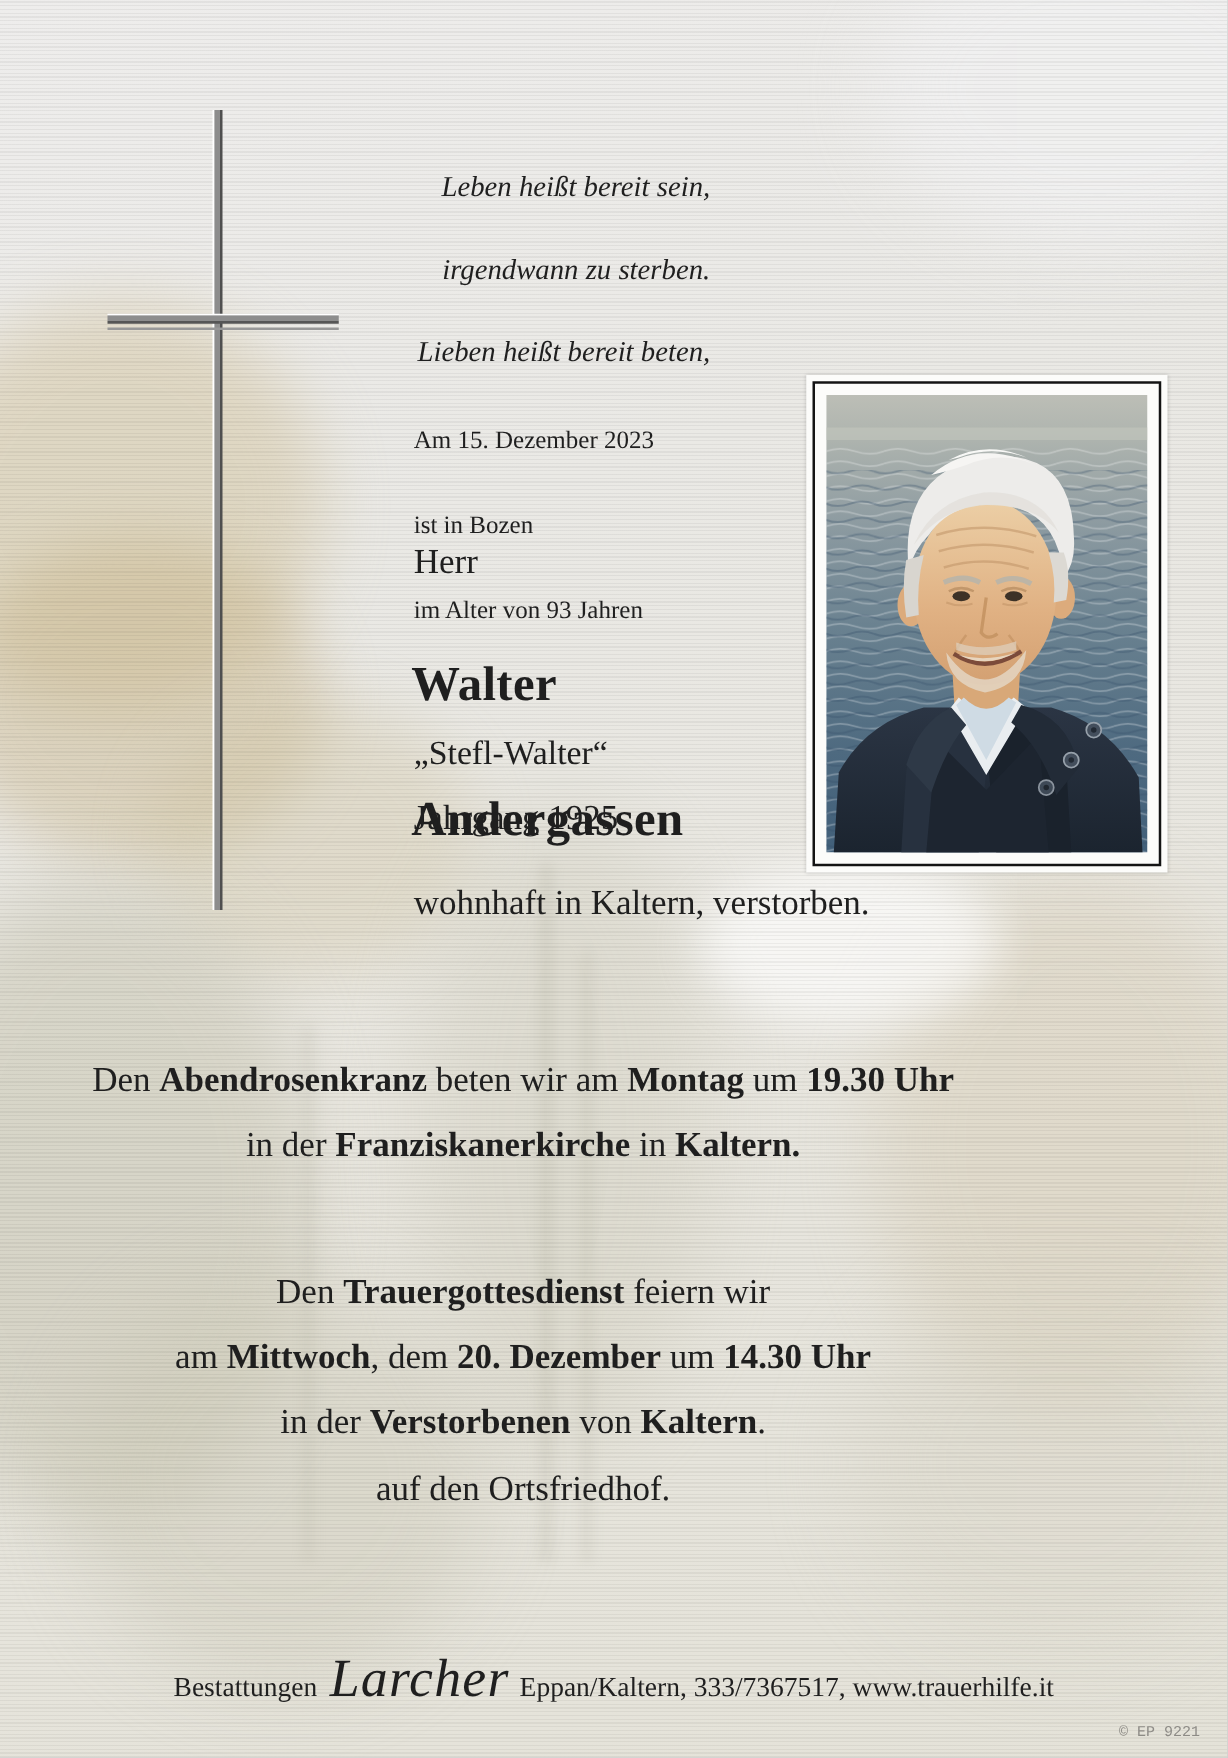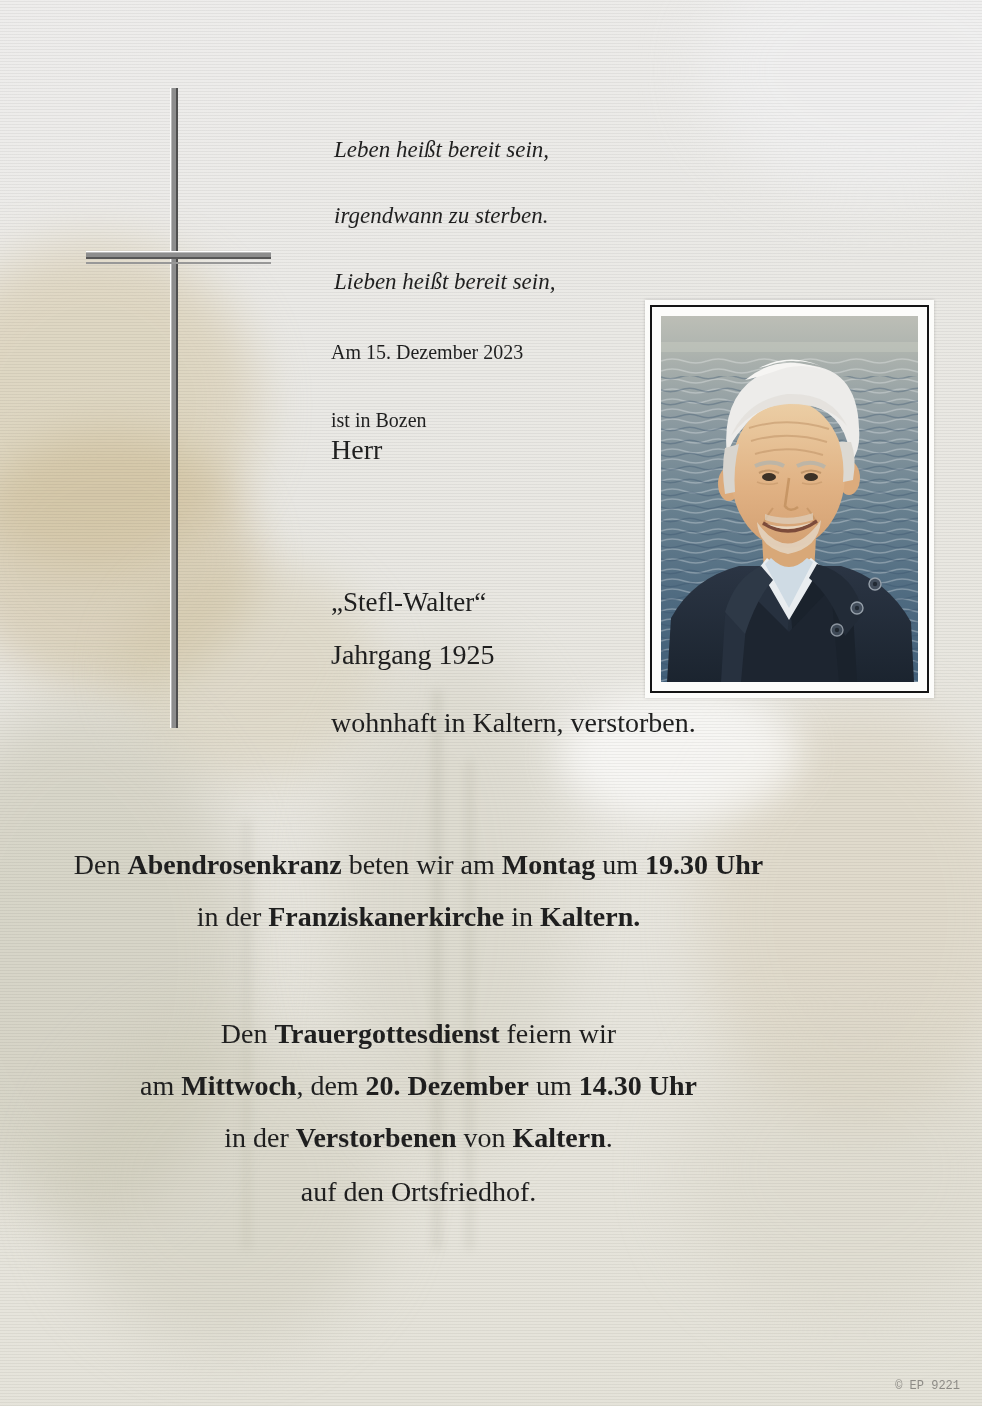--- a/index.html
+++ b/index.html
@@ -33,21 +33,21 @@
 
   
   .cross-v{position:absolute;left:170px;top:88px;width:8px;height:640px;
     background:linear-gradient(to right,#ffffff 0 1px,#b9b9b9 1px 2px,#8d8d8d 2px 6px,#4f4f4f 6px 8px);}
   .cross-h{position:absolute;left:86px;top:251px;width:185px;height:8px;
     background:linear-gradient(to bottom,#ffffff 0 1px,#b9b9b9 1px 2px,#8d8d8d 2px 6px,#565656 6px 8px);}
   .cross-h-thin{position:absolute;left:86px;top:262px;width:185px;height:2px;background:#989898;}
 
   
   .tb{position:absolute;white-space:pre-line;}
-  .poem{left:334px;top:100px;font-style:italic;font-size:23px;line-height:33px;}
+  .poem{left:334px;top:100px;font-style:italic;font-size:23px;line-height:33px;text-align:right;}
   .announce{left:331px;top:301px;font-size:20px;line-height:34px;}
   .salutation{left:331px;top:434px;font-size:28px;line-height:32px;text-align:center;}
   .name{left:329px;top:467px;font-size:39px;font-weight:bold;line-height:54px;letter-spacing:.3px;}
   .nickname{left:331px;top:586px;font-size:27px;line-height:32px;}
   .jahrgang{left:331px;top:639px;font-size:28px;line-height:32px;}
   .residence{left:331px;top:707px;font-size:28px;line-height:32px;}
   .para{position:absolute;left:0;width:837px;text-align:center;font-size:28px;}
   .rosary{top:839px;line-height:52px;}
   .funeral{top:1008px;line-height:52px;}
   .procession{top:1164px;line-height:55px;}
@@ -89,30 +89,35 @@
 
   <div>
     <div class="cross-v"></div>
     <div class="cross-h"></div>
     <div class="cross-h-thin"></div>
   </div>
 
   <div class="tb poem">
     <div>Leben heißt bereit sein,</div>
     <div>irgendwann zu sterben.</div>
-    <div>Lieben heißt bereit sein,</div>
+    <div>Lieben heißt bereit beten,</div>
   </div>
 
   <div class="tb announce">
     <div>Am 15. Dezember 2023</div>
     <div>ist in Bozen</div>
+    <div>im Alter von 93 Jahren</div>
   </div>
 
   <div class="tb salutation">Herr</div>
 
+  <div class="tb name">
+    <div>Walter</div>
+    <div>Andergassen</div>
+  </div>
 
   <div class="tb nickname">„Stefl-Walter“</div>
   <div class="tb jahrgang">Jahrgang 1925</div>
   <div class="tb residence">wohnhaft in Kaltern, verstorben.</div>
 
   <div class="photo-frame">
     <div class="photo-border"></div>
     <svg class="photo-svg" width="257" height="366" viewBox="0 0 257 366" xmlns="http://www.w3.org/2000/svg">
       <defs>
         <linearGradient id="sea" x1="0" y1="0" x2="0" y2="1">
@@ -222,16 +227,19 @@
   <div class="para funeral">
     <div><span>Den </span><span class="seg-b">Trauergottesdienst</span><span> feiern wir</span></div>
     <div><span>am </span><span class="seg-b">Mittwoch</span><span>, dem </span><span class="seg-b">20. Dezember</span><span> um </span><span class="seg-b">14.30 Uhr</span></div>
     <div><span>in der </span><span class="seg-b">Verstorbenen</span><span> von </span><span class="seg-b">Kaltern</span><span>.</span></div>
   </div>
 
   <div class="para procession">
     <div>auf den Ortsfriedhof.</div>
   </div>
 
+  <div class="footer">
+    <span>Bestattungen</span><span class="brand">Larcher</span><span>Eppan/Kaltern, 333/7367517, www.trauerhilfe.it</span>
+  </div>
 
   <div class="print-code">© EP 9221</div>
 
 </div>
 
 </body></html>

